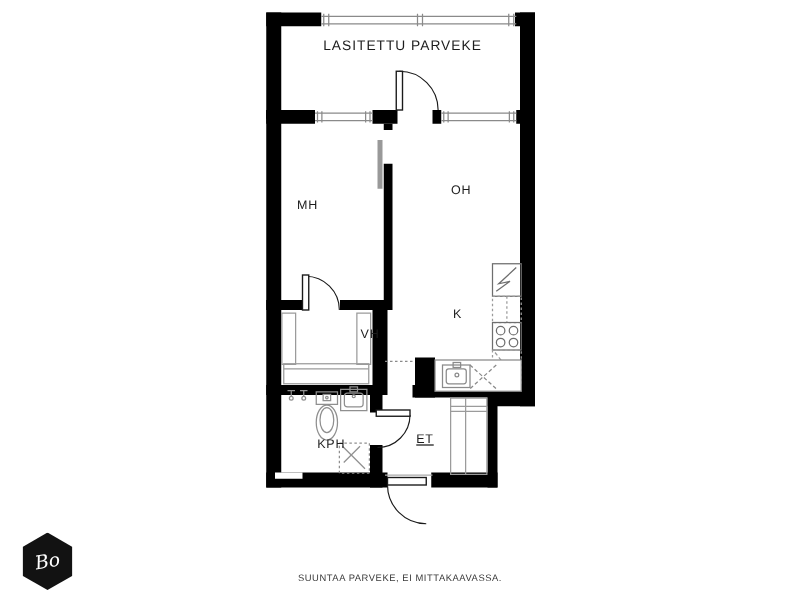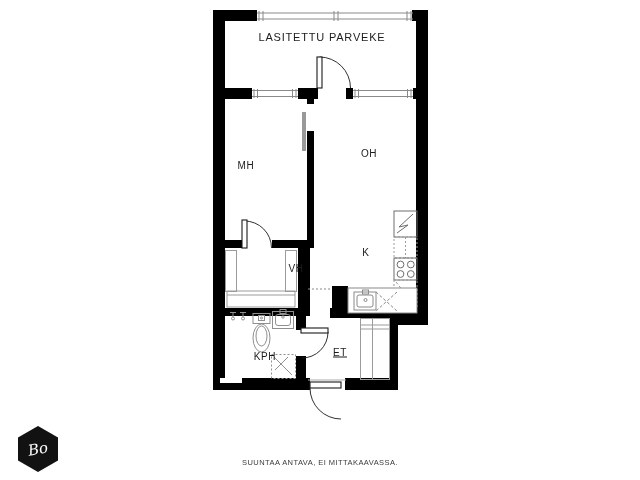--- a/index.html
+++ b/index.html
@@ -187,19 +187,19 @@
   </svg>
 
   <div class="room-label balcony-label" style="left:322px;top:37px;">LASITETTU PARVEKE</div>
   <div class="room-label" style="left:246px;top:165px;">MH</div>
   <div class="room-label" style="left:369px;top:153px;">OH</div>
   <div class="room-label" style="left:366px;top:252px;">K</div>
   <div class="room-label" style="left:260px;top:268px;margin-left:36px;">VH</div>
   <div class="room-label" style="left:247px;top:356px;padding-left:36px;">KPH</div>
   <div class="room-label" style="left:340px;top:352px;text-decoration:underline;">ET</div>
 
-  <div class="footer-note">SUUNTAA ANTAVA, EI MITTAKAAVASSA.</div>
+  <div class="footer-note">SUUNTAA PARVEKE, EI MITTAKAAVASSA.</div>
 
   <div class="logo-hex">
     <span class="logo-text">Bo</span>
   </div>
 
 </div>
 
 </body></html>

